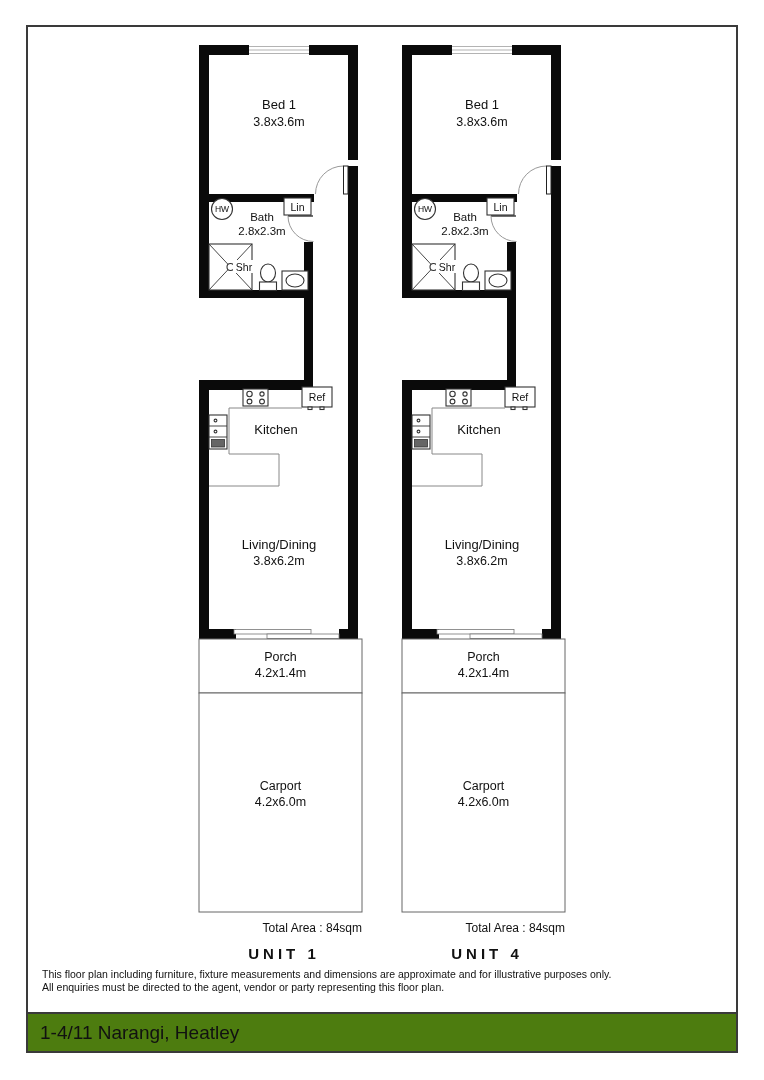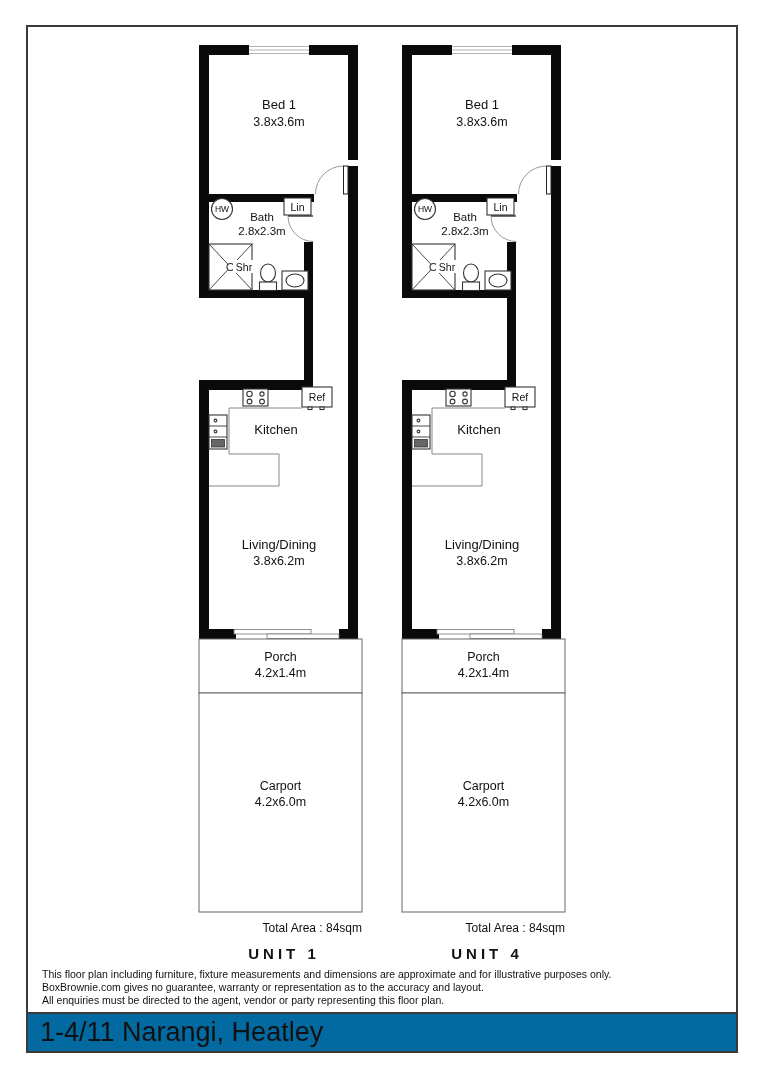--- a/index.html
+++ b/index.html
@@ -19,21 +19,21 @@
   .unit-name{font-size:15px;font-weight:600;letter-spacing:4px;}
   .wall{fill:#0a0a0a;}
   .thinbox{fill:#fff;stroke:#666;stroke-width:1;}
   .fixture{fill:#fff;stroke:#333;stroke-width:1.1;}
   .benchline{fill:none;stroke:#888;stroke-width:1;}
   .doorarc{fill:none;stroke:#999;stroke-width:1;}
   .doorleaf{fill:#fff;stroke:#222;stroke-width:1;}
   .winline{stroke:#aaa;stroke-width:0.9;}
   .disclaimer{margin:1px 0 0 14px;font-size:10.5px;line-height:13px;color:#111;}
   .address-bar{position:absolute;left:0;right:0;bottom:0;height:37px;border-top:2px solid #3a3a3a;
-               display:flex;align-items:center;padding-left:12px;font-size:27px;color:#111;background:#0369a1;}
+               display:flex;align-items:center;padding-left:12px;font-size:19px;color:#111;background:#4d7c0f;}
 </style>
 </head>
 <body>
 
 <div class="canvas">
   <div class="page-border">
 
     <div class="plans">
 
       <svg width="170" height="925" viewBox="0 0 170 925">
@@ -233,21 +233,20 @@
           <text class="room-dims" x="84.5" y="764" text-anchor="middle">4.2x6.0m</text>
         </g>
         <text class="total-area" x="166" y="890" text-anchor="end">Total Area : 84sqm</text>
         <text class="unit-name" x="88" y="917" text-anchor="middle">UNIT 4</text>
       </svg>
 
     </div>
 
     <div class="disclaimer">
       <div>This floor plan including furniture, fixture measurements and dimensions are approximate and for illustrative purposes only.</div>
-      <div>BoxBrownie.com gives no guarantee, warranty or representation as to the accuracy and layout.</div>
       <div>All enquiries must be directed to the agent, vendor or party representing this floor plan.</div>
     </div>
 
     <div class="address-bar">
       <span>1-4/11 Narangi, Heatley</span>
     </div>
 
   </div>
 </div>
 

